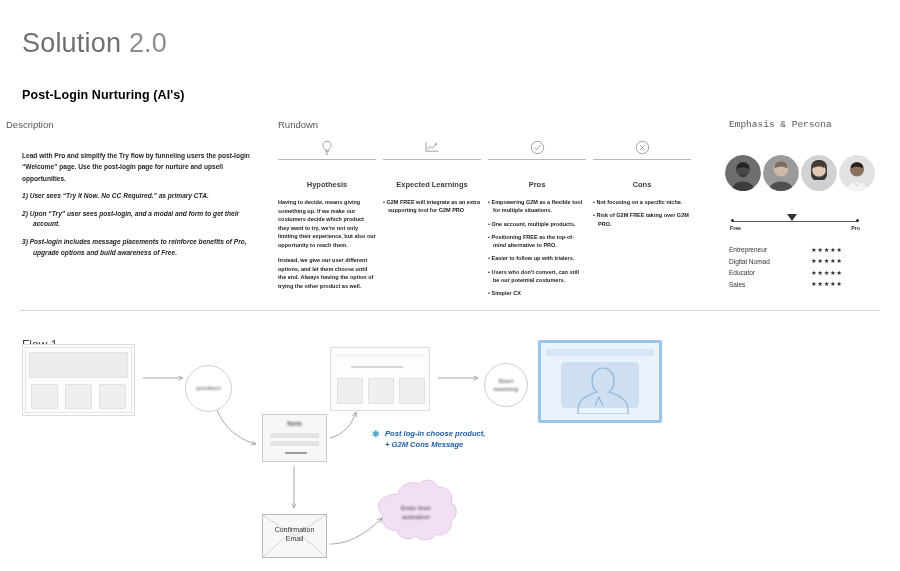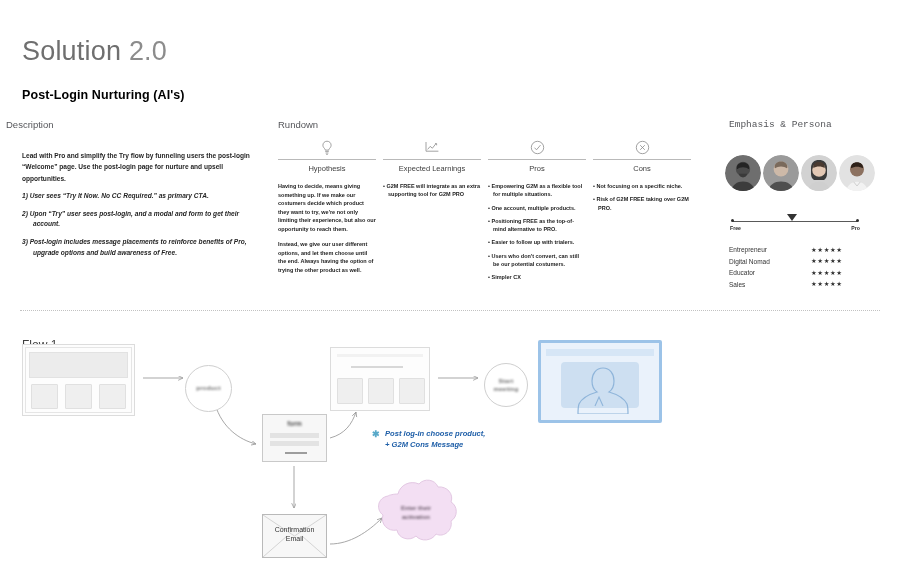--- a/index.html
+++ b/index.html
@@ -8,21 +8,21 @@
     background:#ffffff;
     font-family:"Liberation Sans", sans-serif;
     color:#3b3b3b;
     position:relative;
     overflow:hidden;
   }
   .page{position:absolute;left:0;top:0;width:900px;height:571px;}
 
   
   .title{
-    position:absolute;left:22px;top:36px;
+    position:absolute;left:22px;top:28px;
     font-size:27px;font-weight:300;color:#6f6f6f;letter-spacing:.2px;text-align:center;
   }
   .title .num{color:#8c8c8c;font-weight:300;}
   .subtitle{
     position:absolute;left:22px;top:88px;
     font-size:12.5px;font-weight:bold;color:#000000;letter-spacing:.1px;
   }
 
   
   .sec-label{position:absolute;font-size:9.5px;color:#55565a;font-weight:400;}
@@ -39,21 +39,21 @@
     padding-left:11px;text-indent:-11px;line-height:1.62;
   }
 
   
   .rd-col{position:absolute;top:140px;width:98px;}
   .rd-icon{height:18px;text-align:center;}
   .rd-icon svg{display:block;margin:0 auto;}
   .rd-head{
     border-top:1px solid #b9b9b9;
     text-align:center;font-size:7.5px;color:#3d3d3d;
-    padding-top:4px;margin-top:1px;
+    padding-top:20px;margin-top:1px;font-weight:bold;
   }
   .rd-body{margin-top:9px;font-size:5.5px;line-height:1.55;color:#1c1c1c;font-weight:bold;}
   .rd-body p{margin:0 0 7px 0;}
   .rd-body ul{margin:0;padding:0;list-style:none;}
   .rd-body li{
     margin-bottom:5px;padding-left:5px;text-indent:-5px;line-height:1.5;
   }
   .rd-body li:before{content:"\2022  ";}
   .avatars{position:absolute;left:725px;top:155px;display:flex;gap:2px;}
   .av{width:36px;height:36px;border-radius:50%;overflow:hidden;position:relative;}

